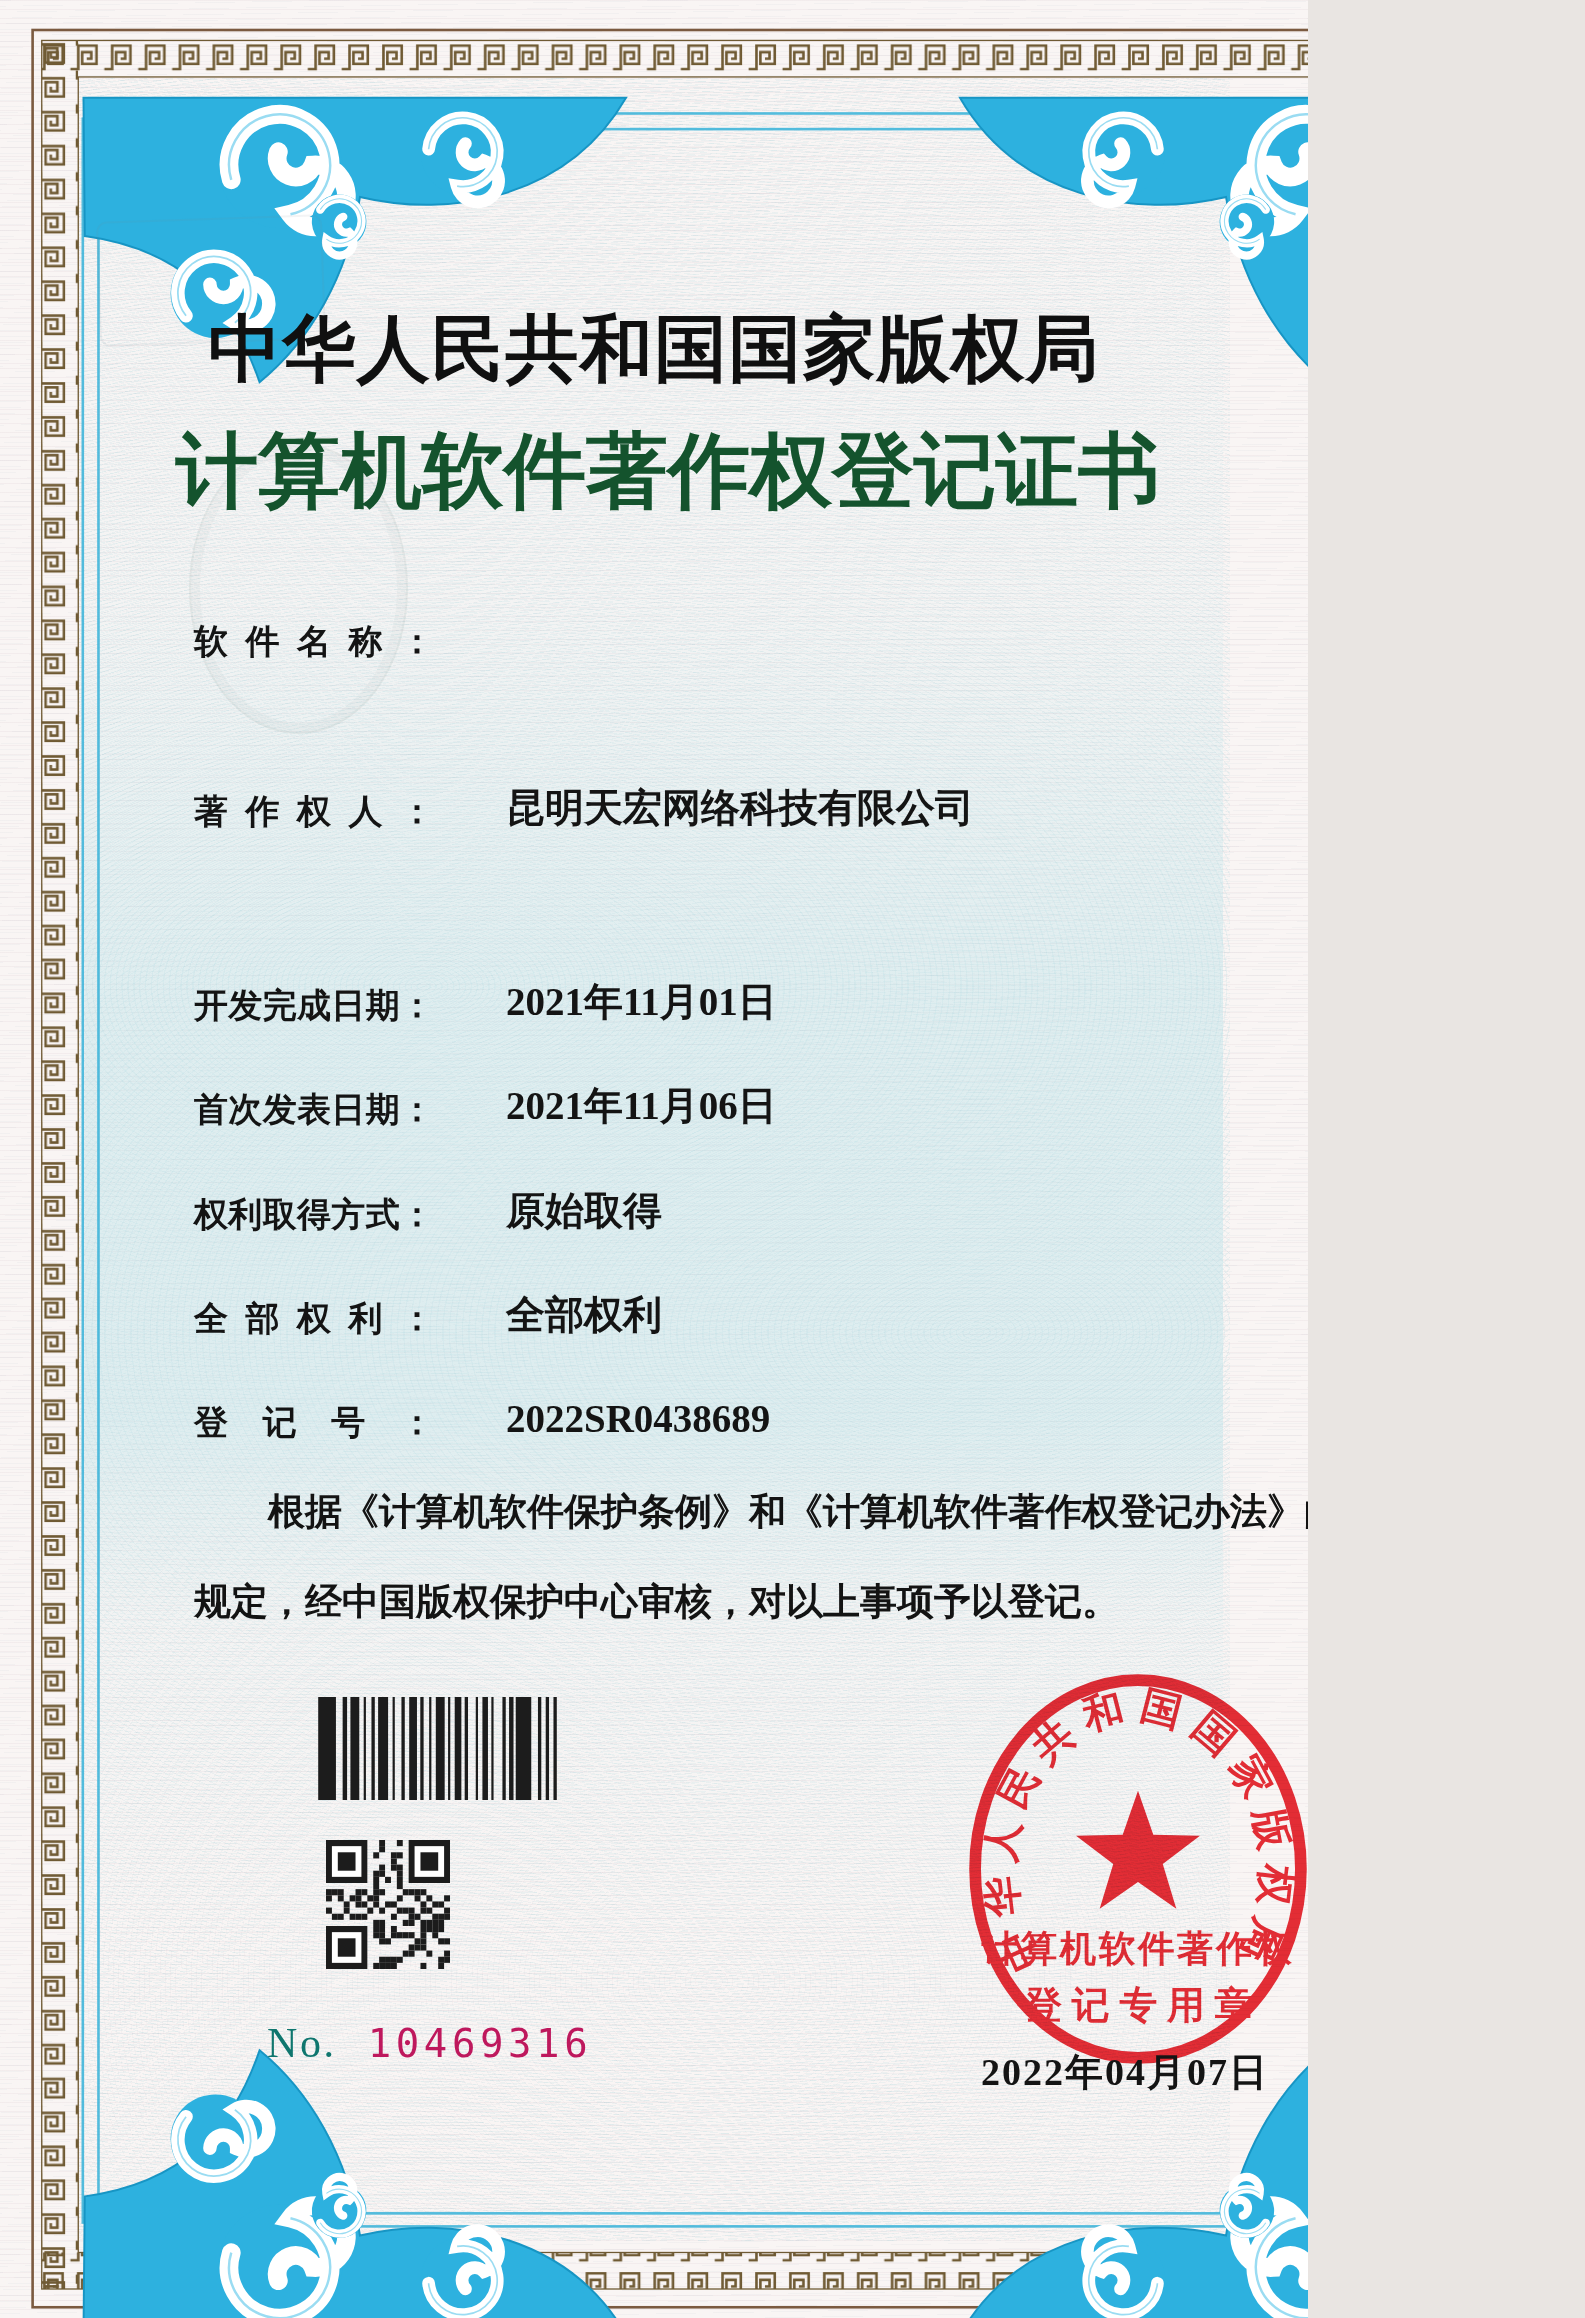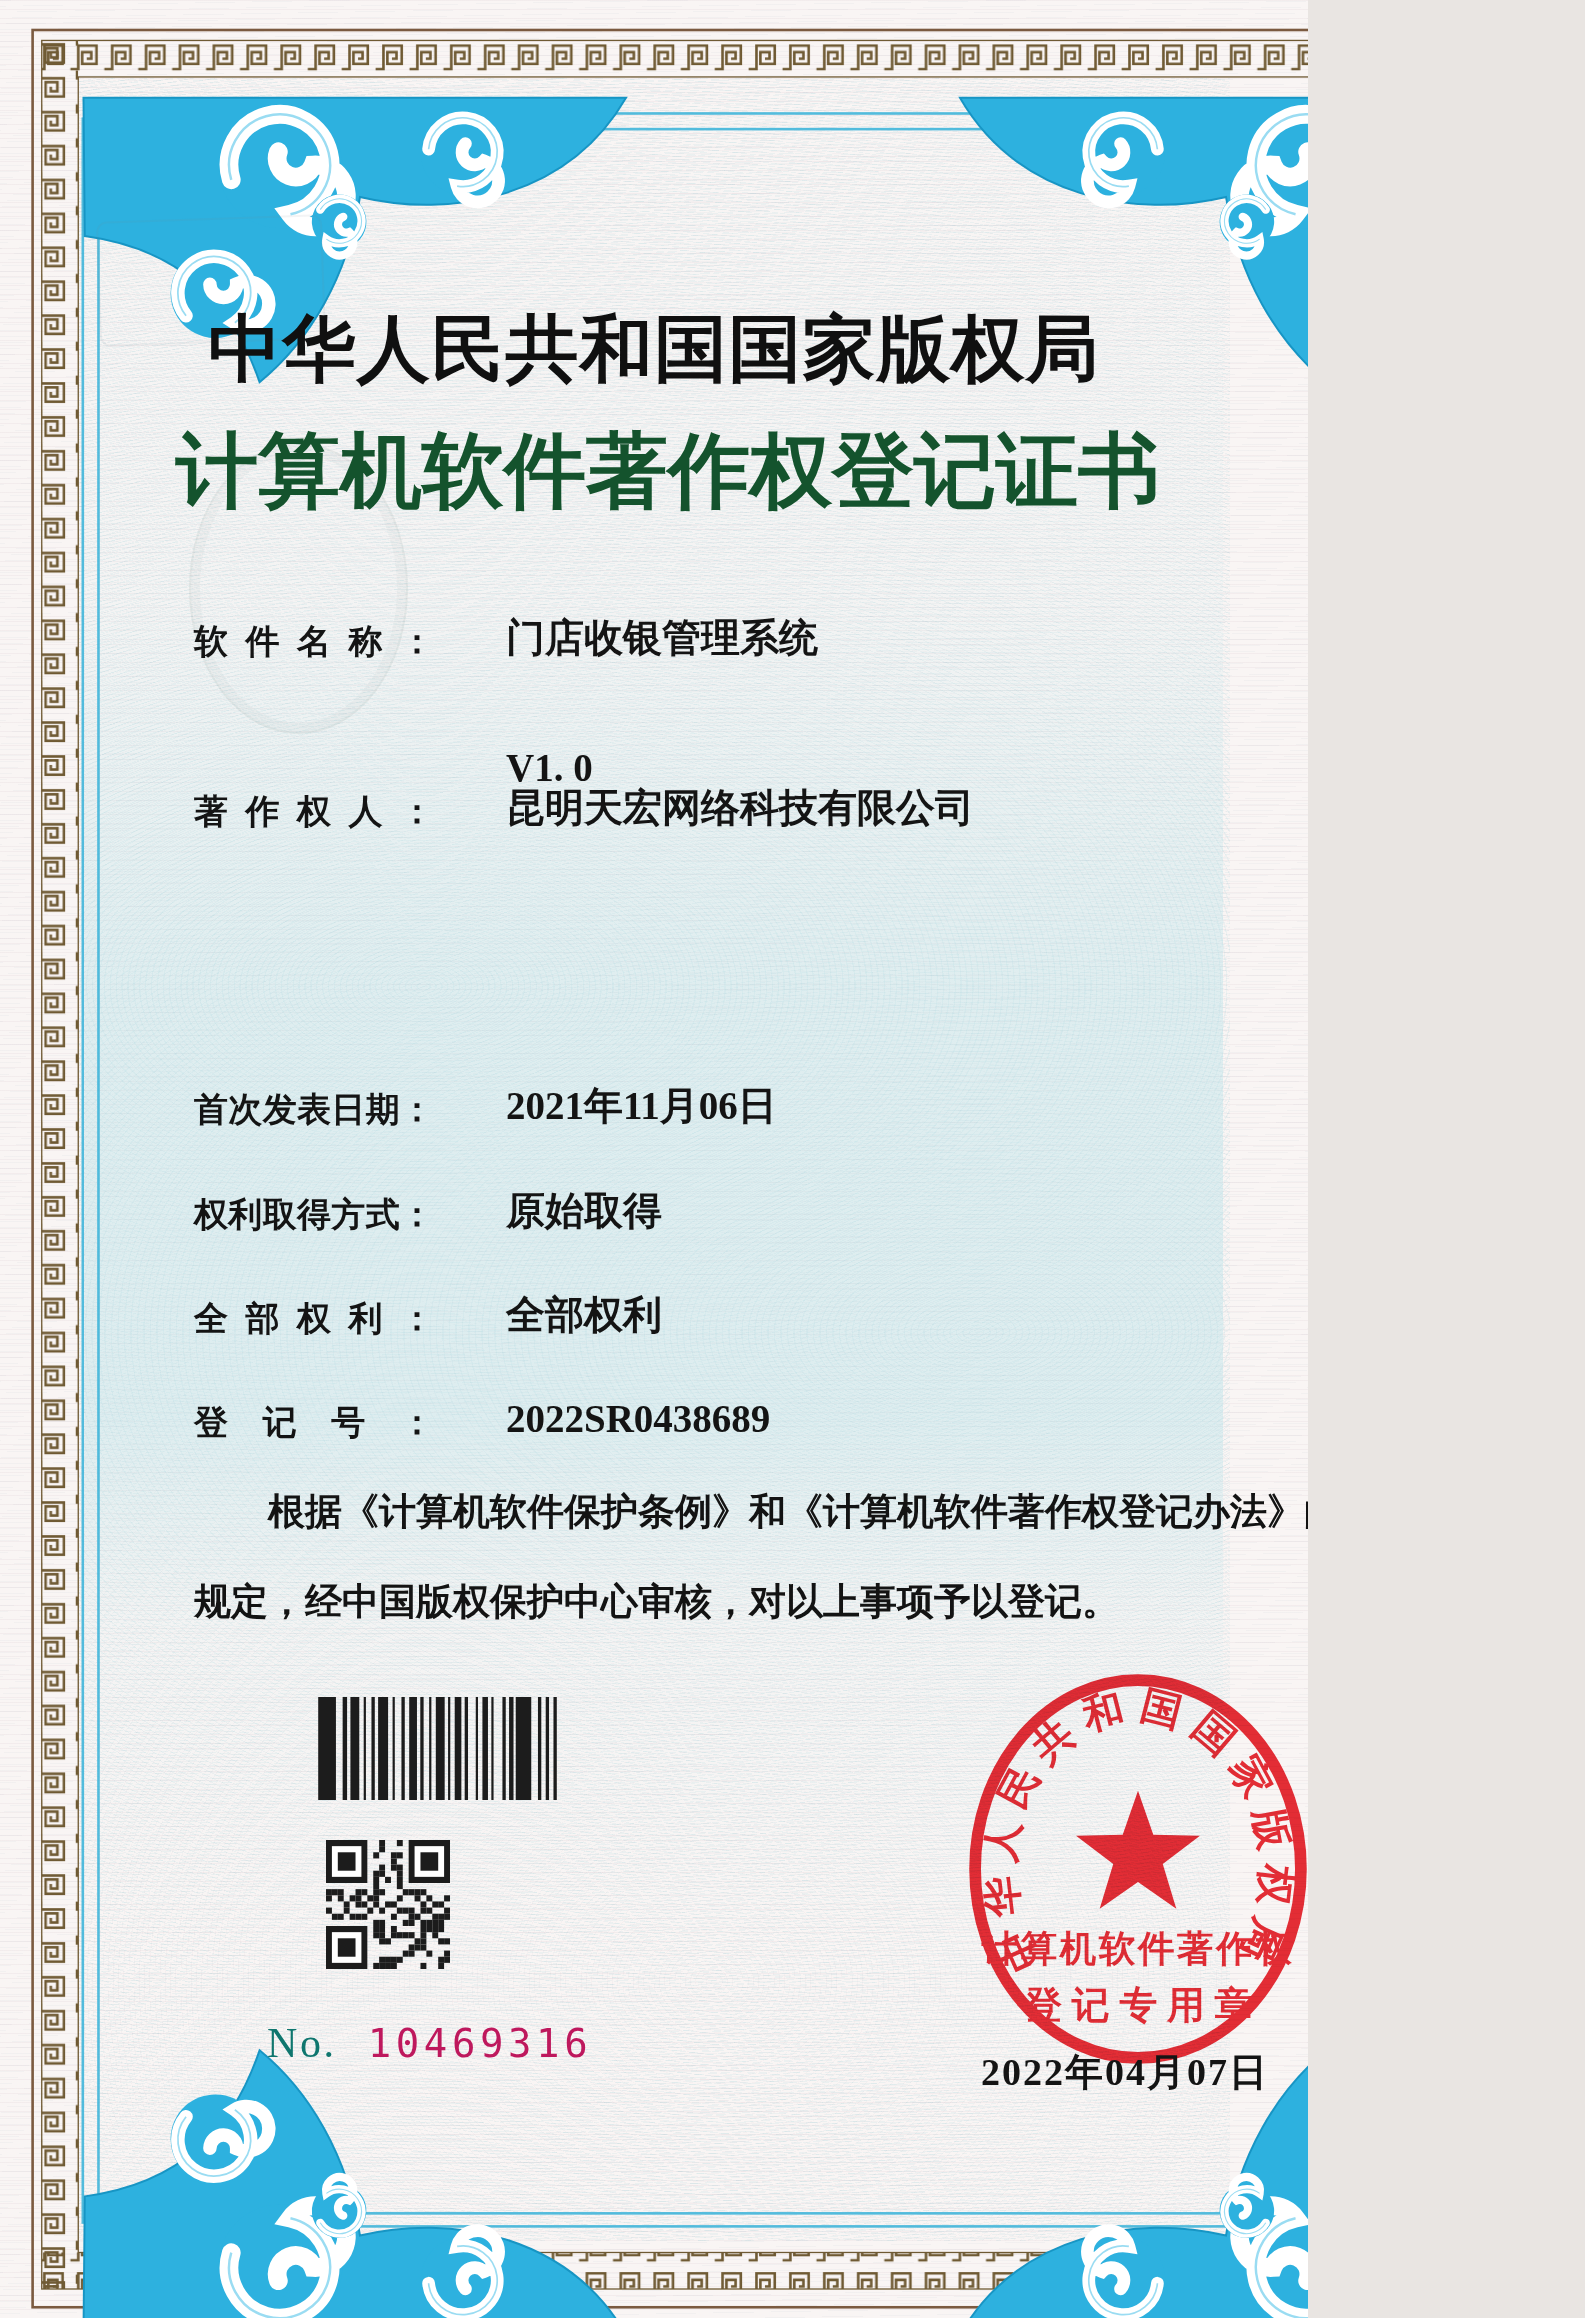--- a/index.html
+++ b/index.html
@@ -142,28 +142,28 @@
 
   <div class="abs watermark"></div>
   <div class="abs watermark2"></div>
 
   <div class="abs title1">中华人民共和国国家版权局</div>
   <div class="abs title2">计算机软件著作权登记证书</div>
 
 
   <div class="abs row" style="top:618px">
     <div class="flabel"><span>软件名称</span><span>：</span></div>
-    <div class="fvalue">
-      <div>门店收银管理系统</div>
-      <div class="v2">V1. 0</div>
-    </div>
   </div>
   <div class="abs row" style="top:788px">
     <div class="flabel"><span>著作权人</span><span>：</span></div>
     <div class="fvalue">昆明天宏网络科技有限公司</div>
+  </div>
+  <div class="abs row" style="top:982px">
+    <div class="flabel"><span>开发完成日期</span><span>：</span></div>
+    <div class="fvalue">2021年11月01日</div>
   </div>
   <div class="abs row" style="top:1086px">
     <div class="flabel"><span>首次发表日期</span><span>：</span></div>
     <div class="fvalue">2021年11月06日</div>
   </div>
   <div class="abs row" style="top:1191px">
     <div class="flabel"><span>权利取得方式</span><span>：</span></div>
     <div class="fvalue">原始取得</div>
   </div>
   <div class="abs row" style="top:1295px">

